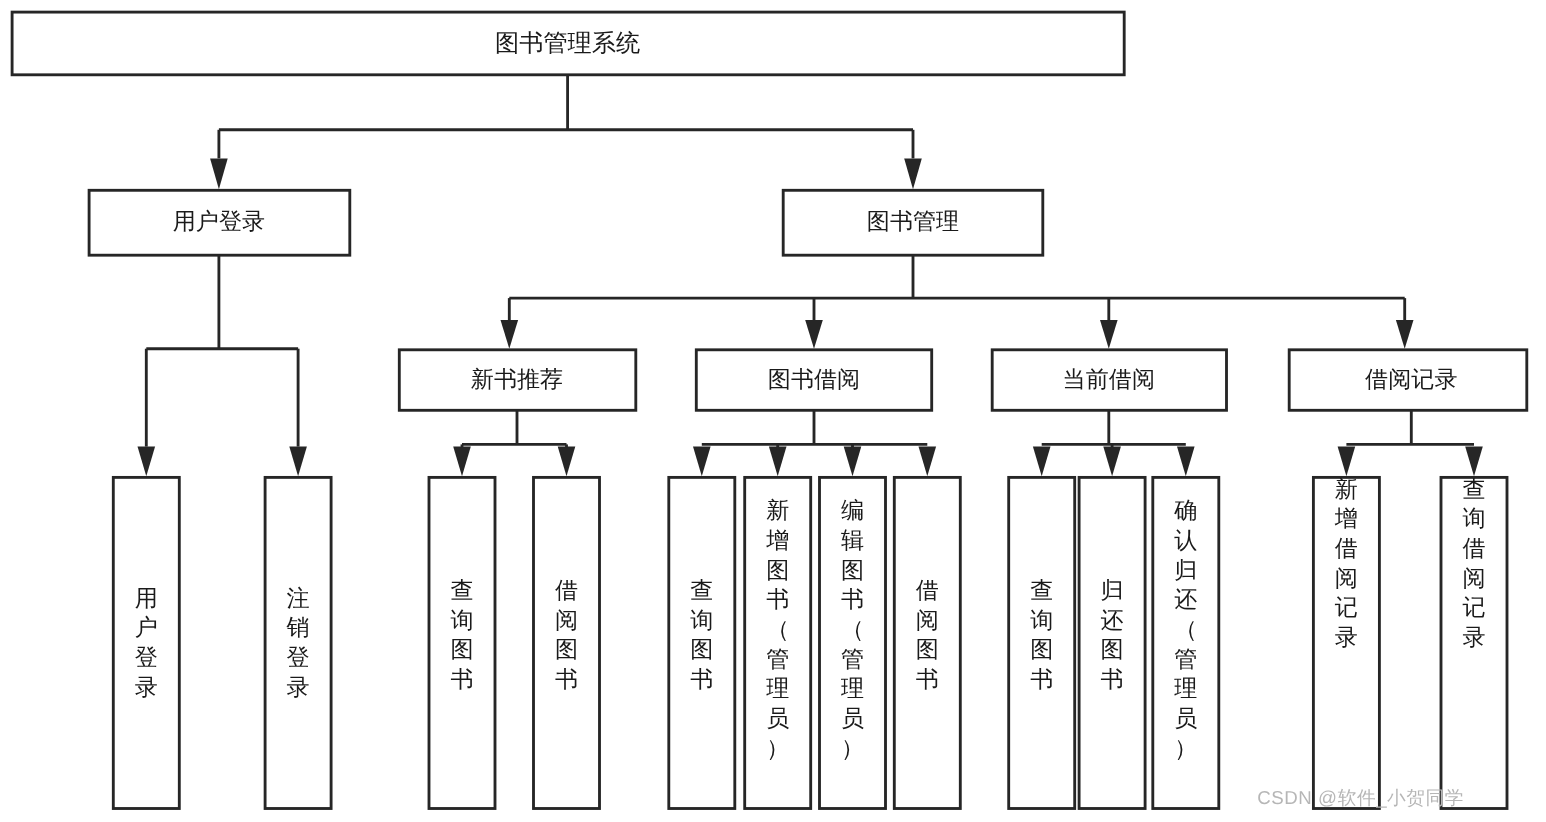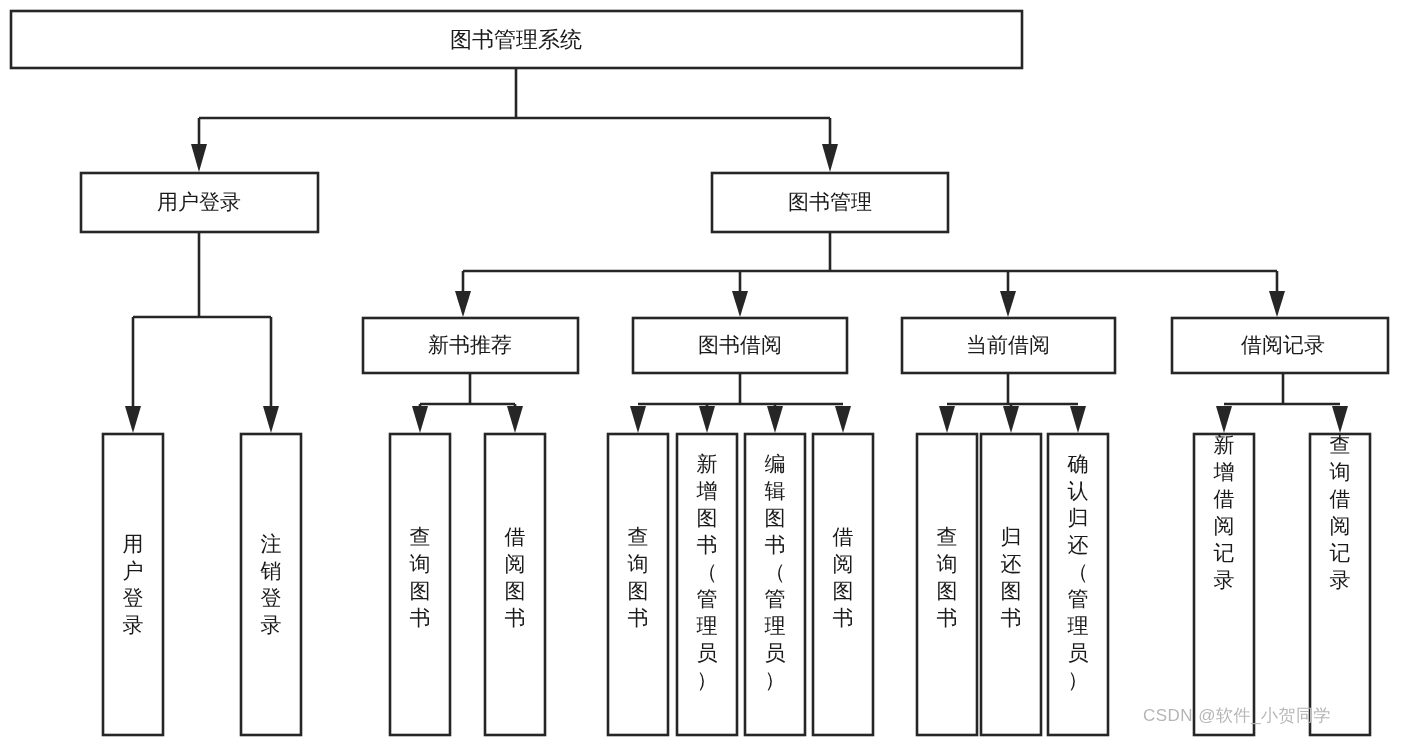--- a/index.html
+++ b/index.html
@@ -7,21 +7,21 @@
   #diagram-root{position:relative;width:1337px;height:747px;}
   svg.diagram{position:absolute;left:0;top:0;width:1405px;height:747px;display:block;}
   .nodebox{fill:#ffffff;stroke:#262626;stroke-width:2.6;}
   .connector{stroke:#262626;stroke-width:2.6;fill:none;stroke-linecap:butt;}
   .arrowhead{fill:#262626;stroke:none;}
   .nodelabel{fill:#1a1a1a;font-family:"Liberation Sans","DejaVu Sans",sans-serif;dominant-baseline:middle;}
   .h-label{font-size:21px;text-anchor:middle;}
   .h-label.root{font-size:22px;}
   .v-label{font-size:21px;text-anchor:middle;}
   .v-label tspan{}
-  .watermark{position:absolute;right:6px;bottom:20px;color:#b6b6b6;font-size:17px;
+  .watermark{position:absolute;right:6px;bottom:10px;color:#b6b6b6;font-size:17px;
     font-family:"Liberation Sans","DejaVu Sans",sans-serif;white-space:nowrap;letter-spacing:.5px;}
 </style>
 </head>
 <body>
 
 <div id="diagram-root">
 
   <svg class="diagram" viewBox="0 0 1405 747" xmlns="http://www.w3.org/2000/svg">
 
     <g>

